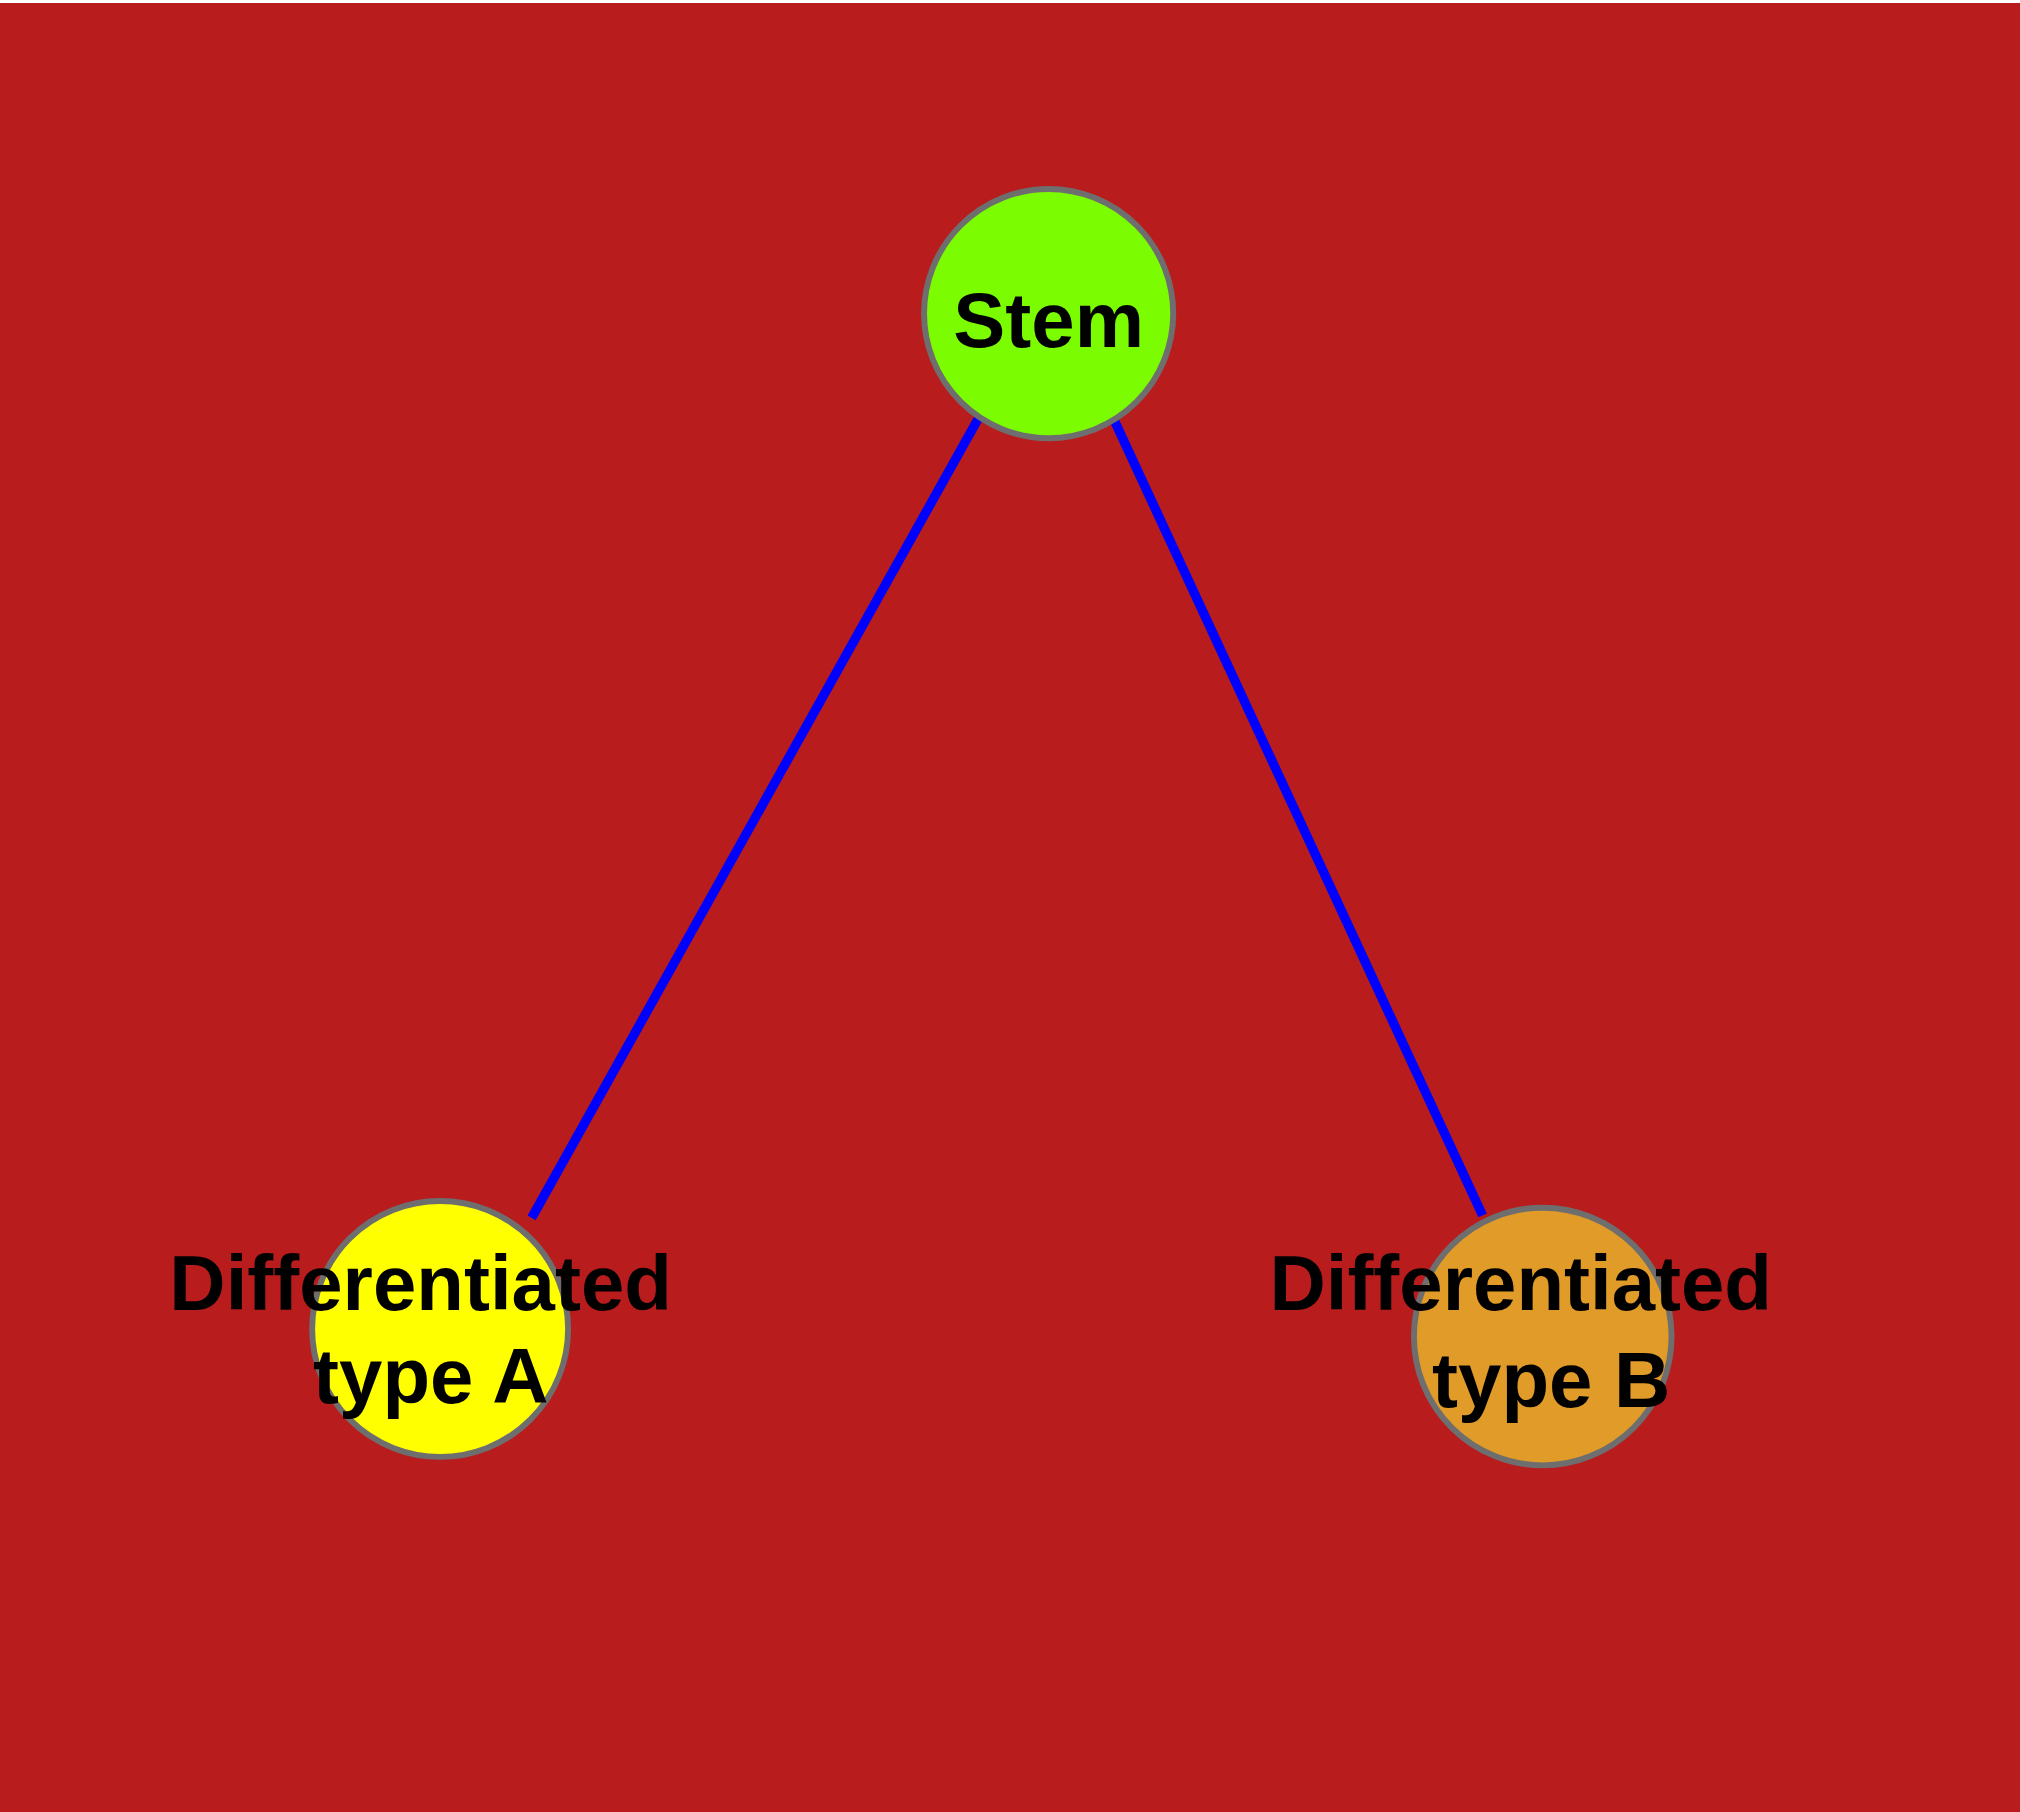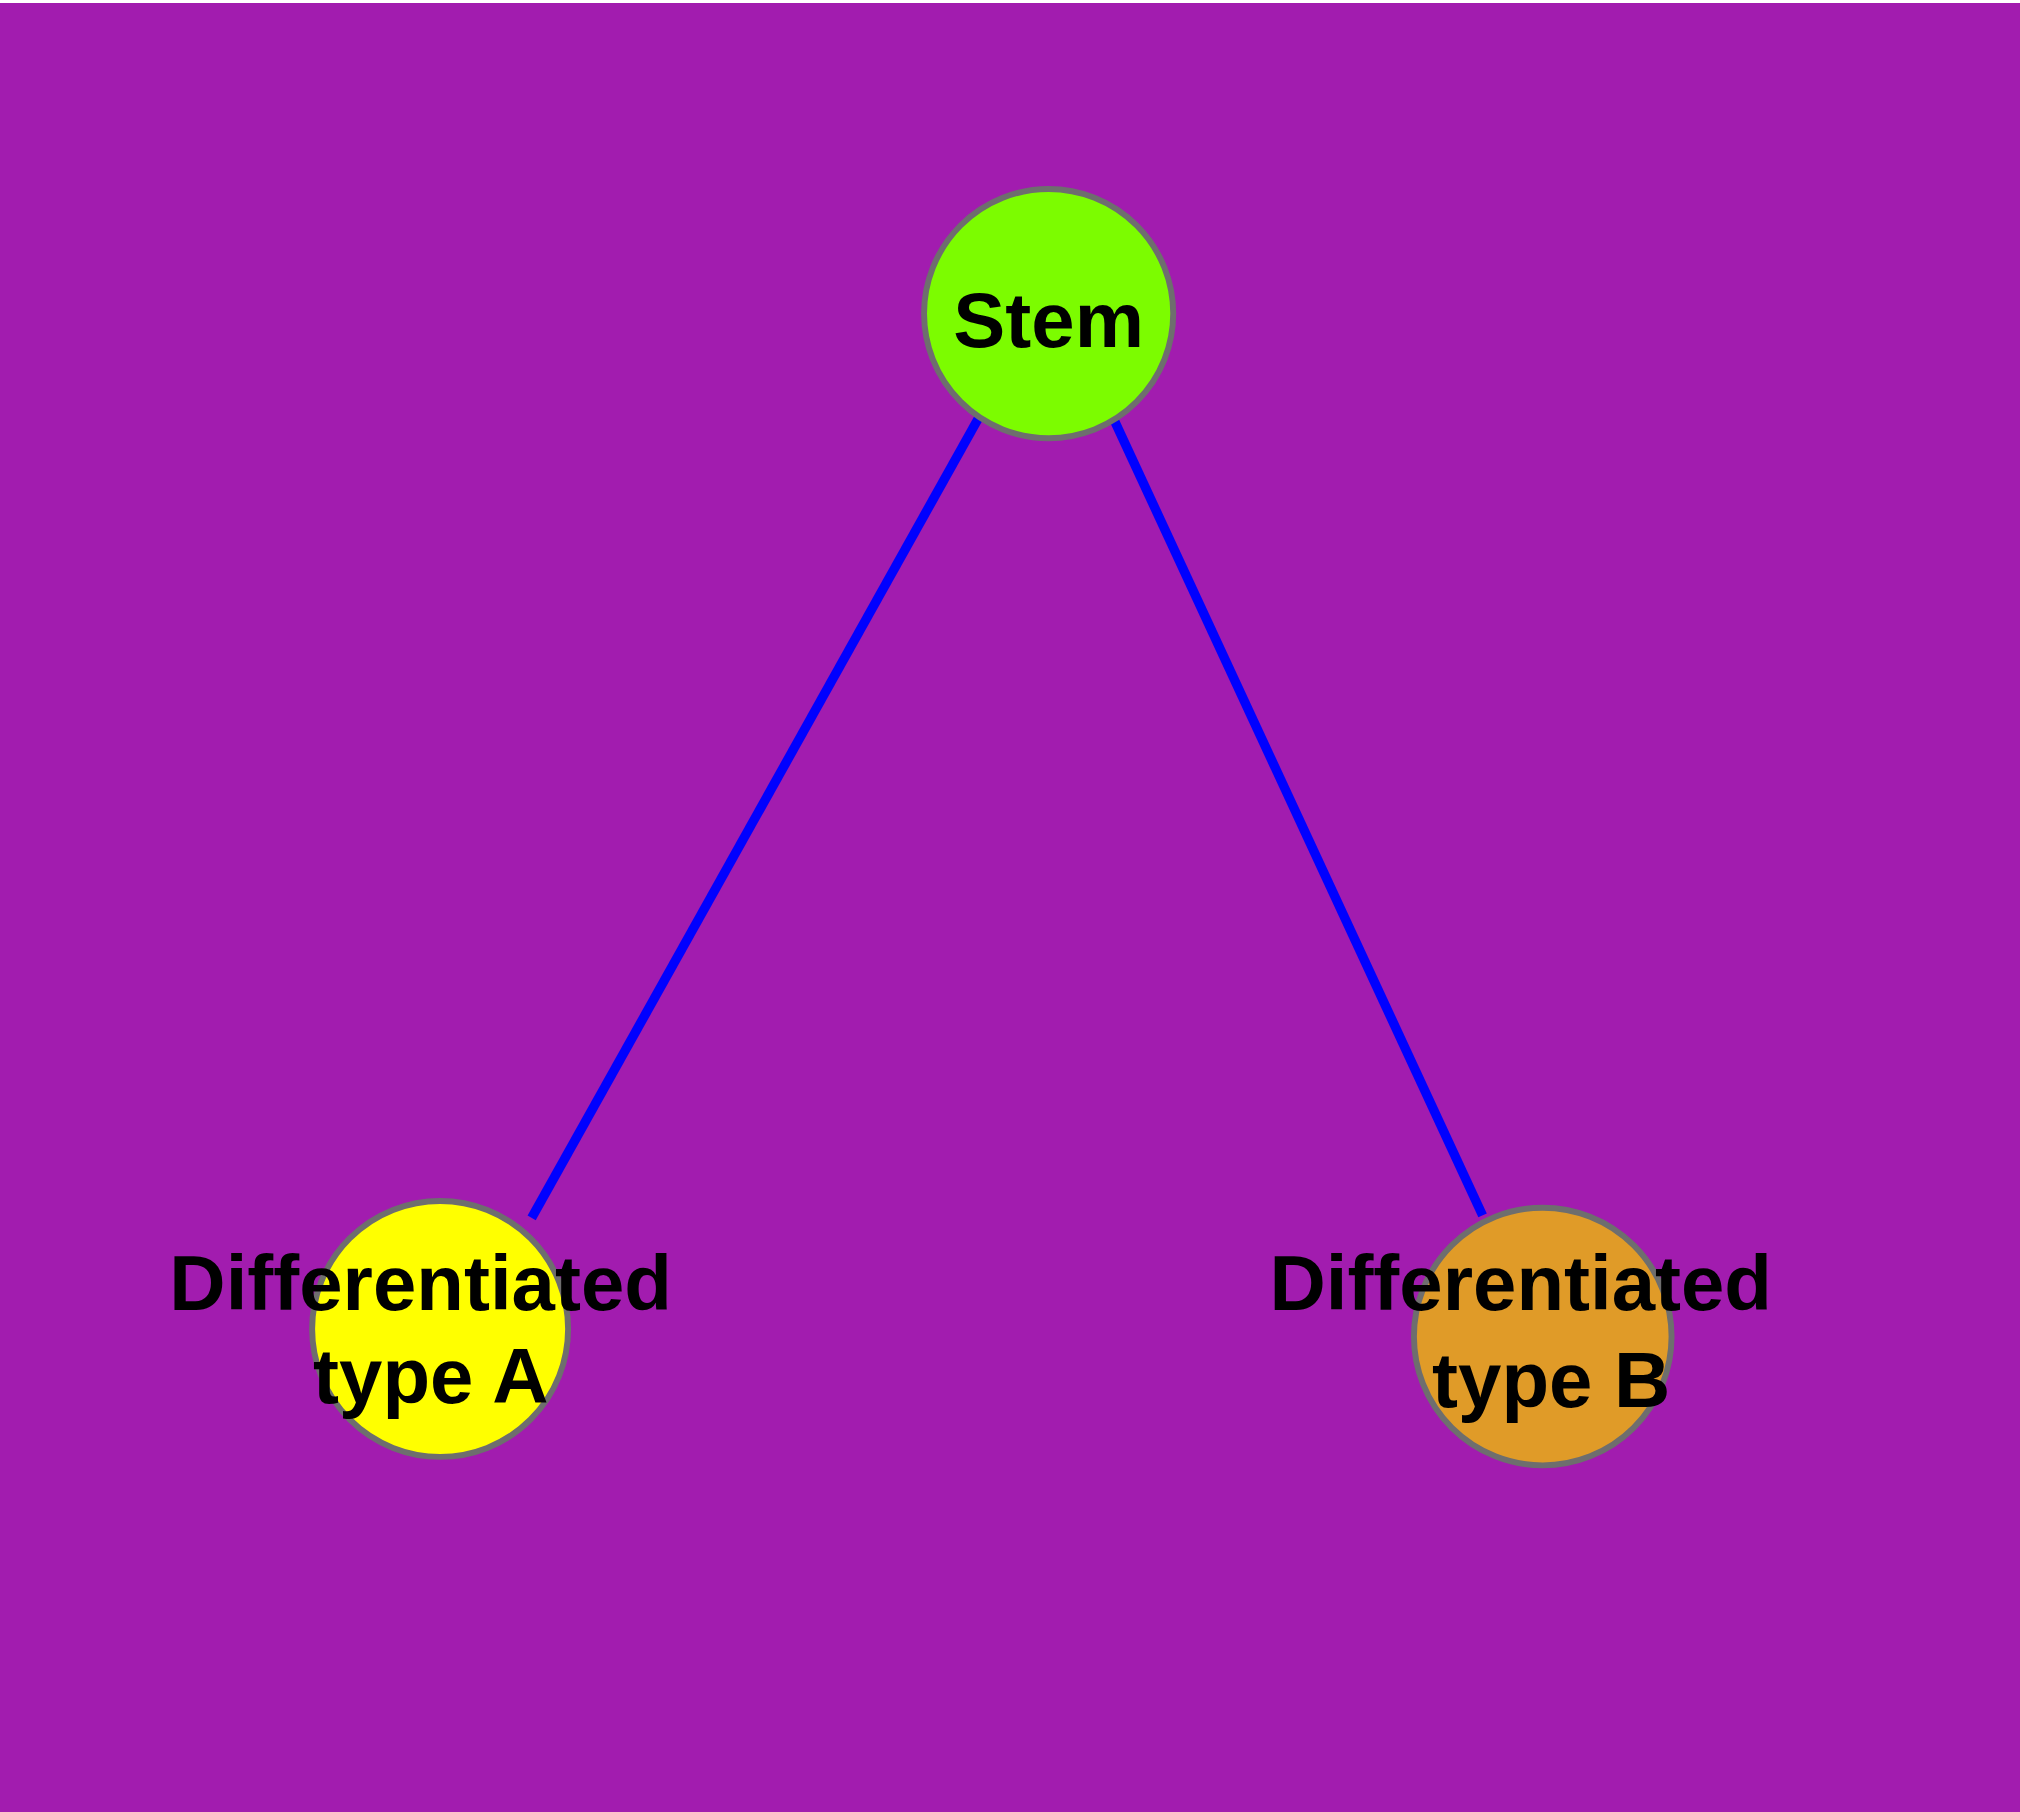--- a/index.html
+++ b/index.html
@@ -45,21 +45,21 @@
     top: 0;
     left: 0;
     width: 2021px;
     height: 2.5px;
     background: #ffffff;
   }
 </style>
 </head>
 <body>
 
-<div id="canvas" style="background: #a21caf;">
+<div id="canvas" style="background: #b91c1c;">
 
   <div class="top-strip"></div>
 
   <svg id="graph-svg" viewBox="0 0 2384 2138" xmlns="http://www.w3.org/2000/svg">
 
     <line class="graph-edge" stroke-width="11" x1="1155" y1="492" x2="627" y2="1437" stroke="#0000ff"></line>
 
     <line class="graph-edge" stroke-width="11" x1="1314" y1="495" x2="1749" y2="1434" stroke="#0000ff"></line>
 
     <circle class="node-circle" cx="1237" cy="370" r="147" fill="#7cfc00" stroke-width="7" stroke="#6e6e6e"></circle>

